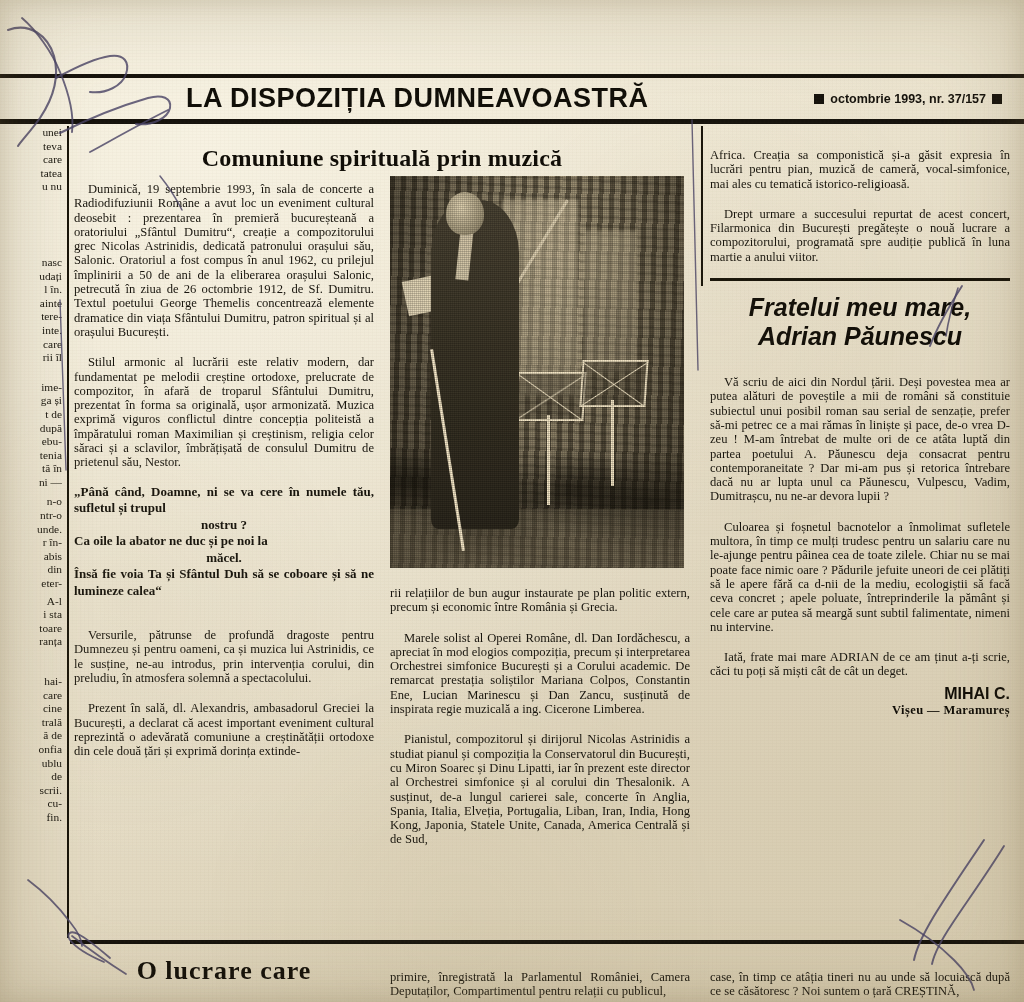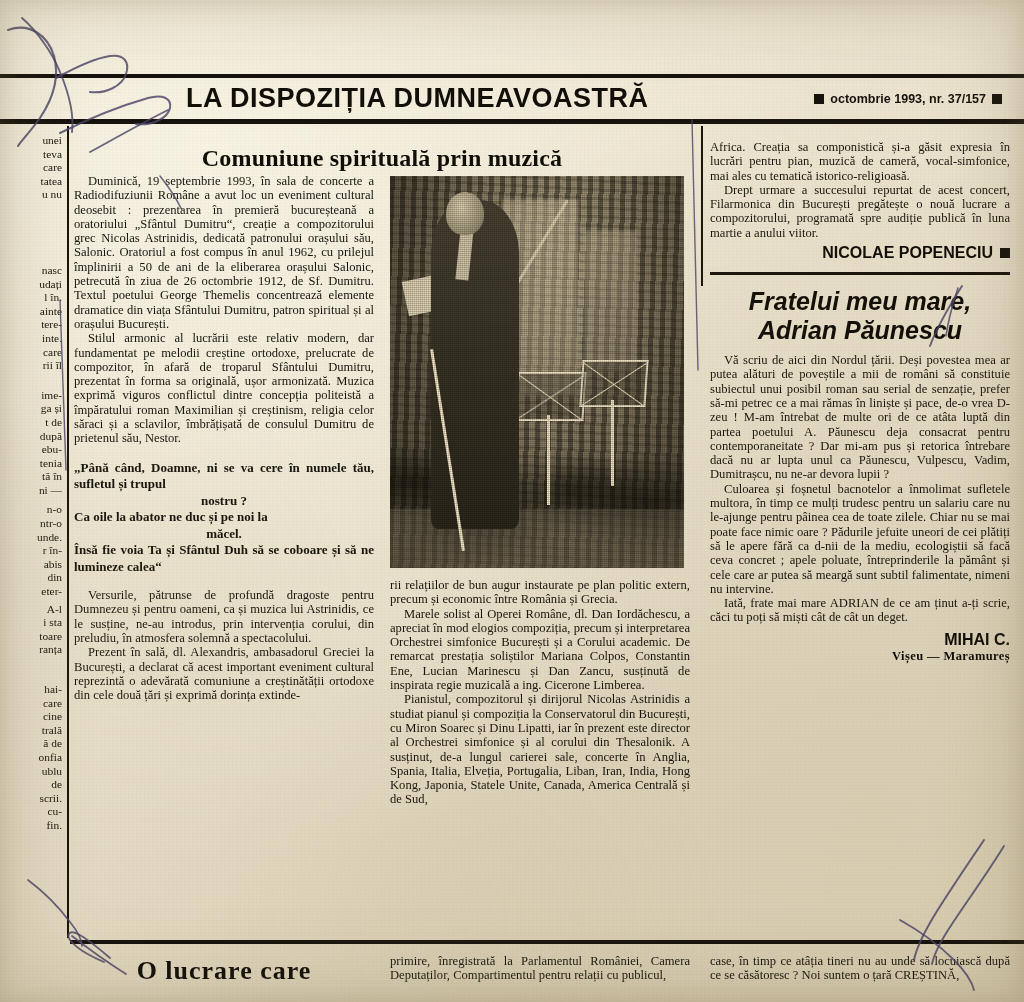--- a/index.html
+++ b/index.html
@@ -50,41 +50,42 @@
   #masthead-date{
     position:absolute;right:22px;top:50%;transform:translateY(-50%);
     display:flex;align-items:center;gap:6px;
     font-family:"Liberation Sans", sans-serif;
     font-weight:bold;font-size:12.5px;color:#15120c;white-space:nowrap;
   }
   .sq{width:10px;height:10px;background:#15120c;display:inline-block;flex:none;}
 
   
   #body-area{position:absolute;left:0;top:126px;width:1024px;height:810px;}
-  .col{position:absolute;top:8px;}
+  .col{position:absolute;top:0;}
   #col-edge{left:0;width:62px;}
   #col-1{left:74px;width:300px;}
   #col-2{left:390px;width:300px;}
   #col-3{left:710px;width:300px;}
 
   
   .vrule{position:absolute;top:126px;width:2px;background:#171309;}
   #vrule-edge{left:67px;height:812px;}
   #vrule-right{left:701px;height:160px;}
 
   .colrule{position:absolute;background:#171309;}
 
   
   p{margin:0;}
   .body-text{
     font-family:"Liberation Serif", serif;
     font-size:12.6px;line-height:14.3px;
     text-align:justify;
     color:#17140d;
     text-indent:14px;
+    margin-top:16px;
     -webkit-font-smoothing:none;
   }
   .body-text.noind{text-indent:0;}
   .tiny{
     font-family:"Liberation Serif", serif;
     font-size:11.4px;line-height:13.6px;color:#17140d;
     text-align:right;
   }
 
   .headline-serif{
@@ -346,24 +347,20 @@
       <p class="body-text noind">rii relațiilor de bun augur instaurate pe plan politic extern, precum și economic între România și Grecia.</p>
       <p class="body-text">Marele solist al Operei Române, dl. Dan Iordăchescu, a apreciat în mod elogios compoziția, precum și interpretarea Orchestrei simfonice București și a Corului academic. De remarcat prestația soliștilor Mariana Colpos, Constantin Ene, Lucian Marinescu și Dan Zancu, susținută de inspirata regie muzicală a ing. Cicerone Limberea.</p>
       <p class="body-text">Pianistul,  compozitorul și dirijorul Nicolas Astrinidis a studiat pianul și compoziția la Conservatorul din București, cu Miron Soarec și Dinu Lipatti, iar în prezent este director al Orchestrei simfonice și al corului din Thesalonik. A susținut, de-a lungul carierei sale, concerte în Anglia, Spania, Italia, Elveția, Portugalia, Liban, Iran, India, Hong Kong, Japonia, Statele Unite, Canada, America Centrală și de Sud,</p>
     </div>
 
     <div class="col" id="col-3">
       <div style="height:6px"></div>
       <p class="body-text noind">Africa. Creația sa componistică și-a găsit expresia în lucrări pentru pian, muzică de cameră, vocal-simfonice, mai ales cu tematică istorico-religioasă.</p>
       <p class="body-text">Drept urmare a succesului repurtat de acest concert, Filarmonica din București pregătește o nouă lucrare a compozitorului, programată spre audiție publică în luna martie a anului viitor.</p>
       <div style="height:4px"></div>
-      <div class="byline">
-        <span>NICOLAE POPENECIU</span>
-        <span class="sq"></span>
-      </div>
 
       <div class="colrule" style="position:relative;left:0;top:10px;width:300px;height:3px;"></div>
       <div style="height:22px"></div>
 
       <div class="headline-italic">Fratelui meu mare,</div>
       <div class="headline-italic">Adrian Păunescu</div>
       <div style="height:8px"></div>
 
       <p class="body-text">Vă scriu de aici din Nordul  țării. Deși povestea mea ar putea alături de poveștile a mii de români să constituie subiectul unui posibil roman sau serial de senzație, prefer să-mi petrec ce  a mai rămas în liniște și pace, de-o vrea D-zeu ! M-am întrebat de multe ori de ce atâta luptă din partea poetului  A. Păunescu deja consacrat pentru  contemporaneitate ? Dar mi-am pus și retorica întrebare dacă nu ar lupta unul ca Păunescu, Vulpescu, Vadim, Dumitrașcu, nu ne-ar devora lupii ?</p>
       <p class="body-text">Culoarea și foșnetul bacnotelor  a înmolimat sufletele multora, în timp ce mulți trudesc pentru un salariu  care nu le-ajunge pentru pâinea cea de toate zilele. Chiar nu se mai poate face  nimic oare ? Pădurile jefuite uneori  de cei plătiți să le apere fără ca d-nii de la mediu, ecologiștii să facă ceva  concret ; apele poluate, întreprinderile la pământ și cele care ar putea să meargă sunt subtil falimentate, nimeni nu  intervine.</p>

